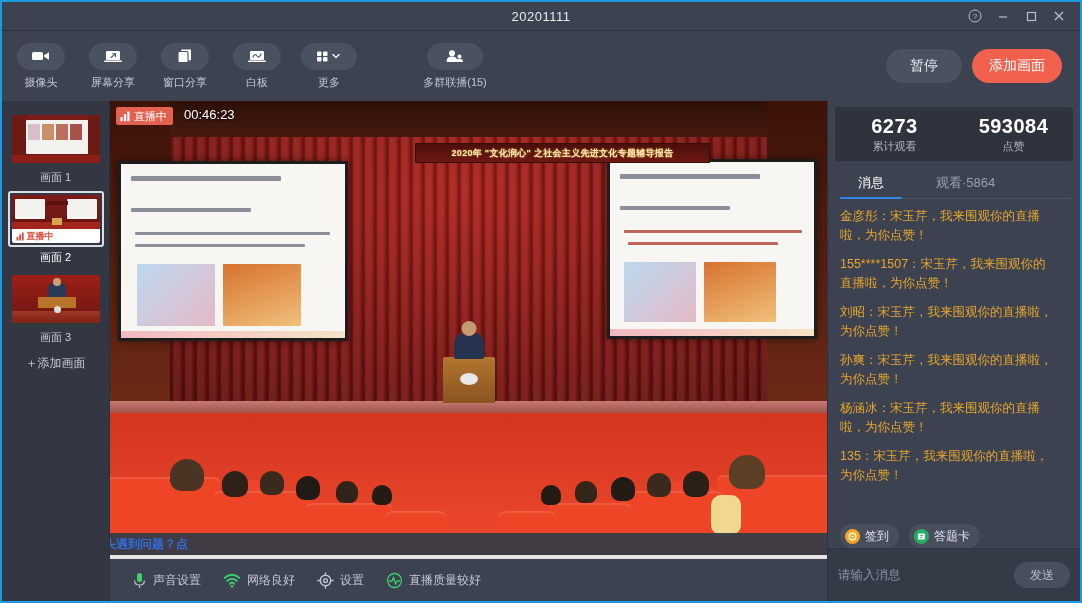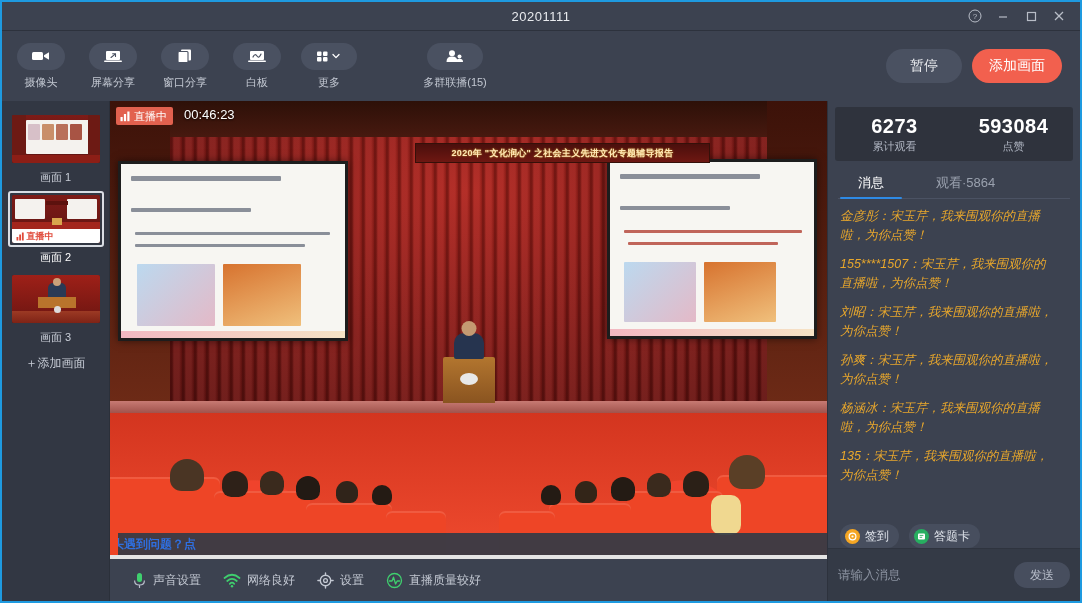--- a/index.html
+++ b/index.html
@@ -235,21 +235,21 @@
     background: #e2614f; border-radius: 2px;
     padding: 0 6px 0 4px; gap: 3px;
   }
   .live-badge .bt { font-size: 11px; color: #fff; }
   .timer {
     position: absolute; left: 74px; top: 6px;
     font-size: 13px; color: #fff;
     text-shadow: 0 1px 2px rgba(0,0,0,.8);
   }
   .ticker {
-    position: absolute; left: 8px; right: 0; bottom: 0; height: 22px;
+    position: absolute; left: 0; right: 0; bottom: 0; height: 22px;
     background: rgba(52,58,70,.93);
     display: flex; align-items: center;
     overflow: hidden;
   }
   .ticker .tt {
     font-size: 12px; color: #2f6fe0; white-space: nowrap;
     margin-left: -6px; font-weight: bold;
   }
 
   
@@ -296,21 +296,20 @@
   }
   .tabs-rule {
     position: absolute; left: 10px; right: 10px; bottom: 0;
     height: 1px; background: #4b5263;
   }
 
   .msgs {
     flex: 1; overflow-y: auto; min-height: 0;
     padding: 8px 24px 4px 12px;
     position: relative;
-    font-style: italic;
   }
   .msg {
     font-size: 12.5px; line-height: 19px;
     color: #e8a72c; margin-bottom: 10px;
     word-break: break-all;
   }
   .msgs::-webkit-scrollbar { width: 6px; }
   .msgs::-webkit-scrollbar-track { background: transparent; }
   .msgs::-webkit-scrollbar-thumb { background: #565e70; border-radius: 3px; }
 

